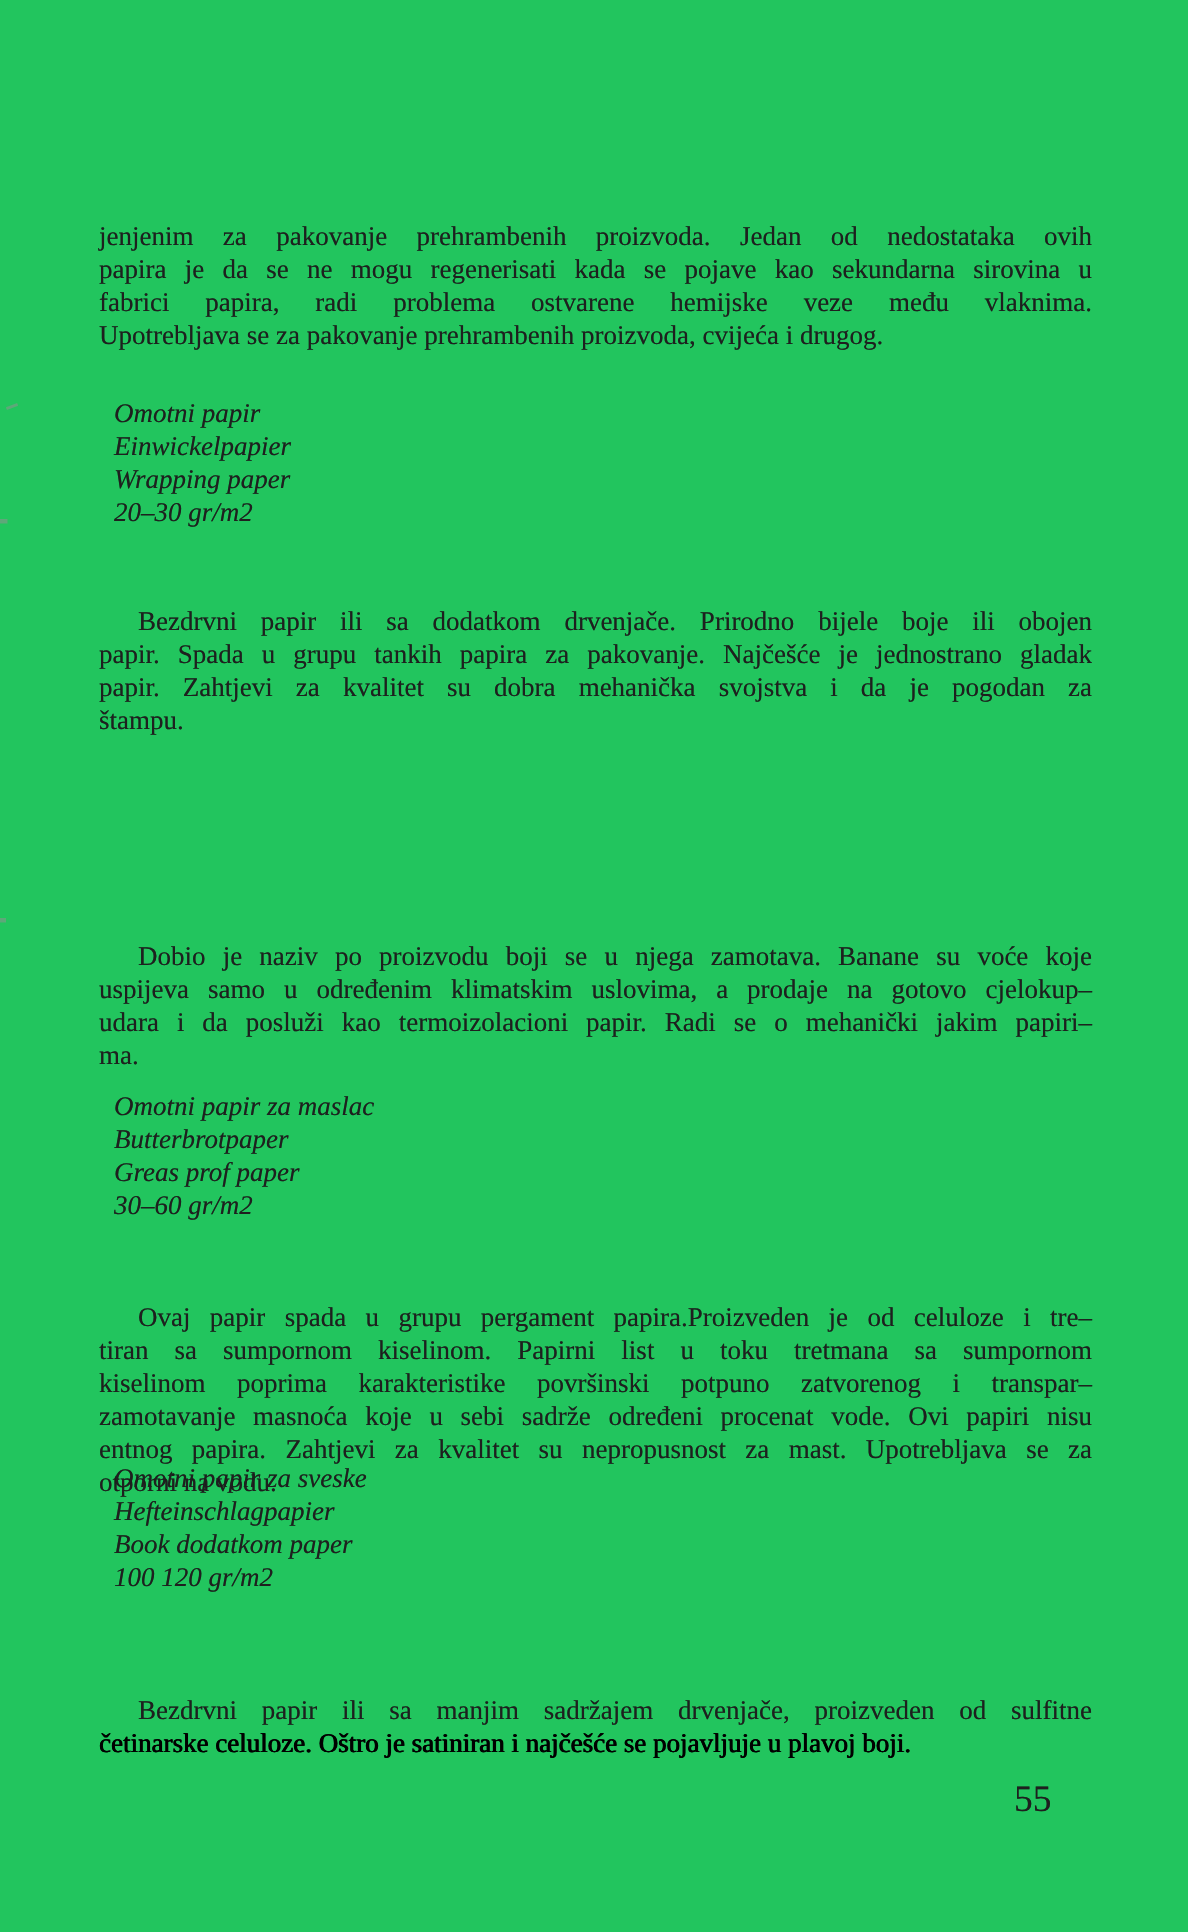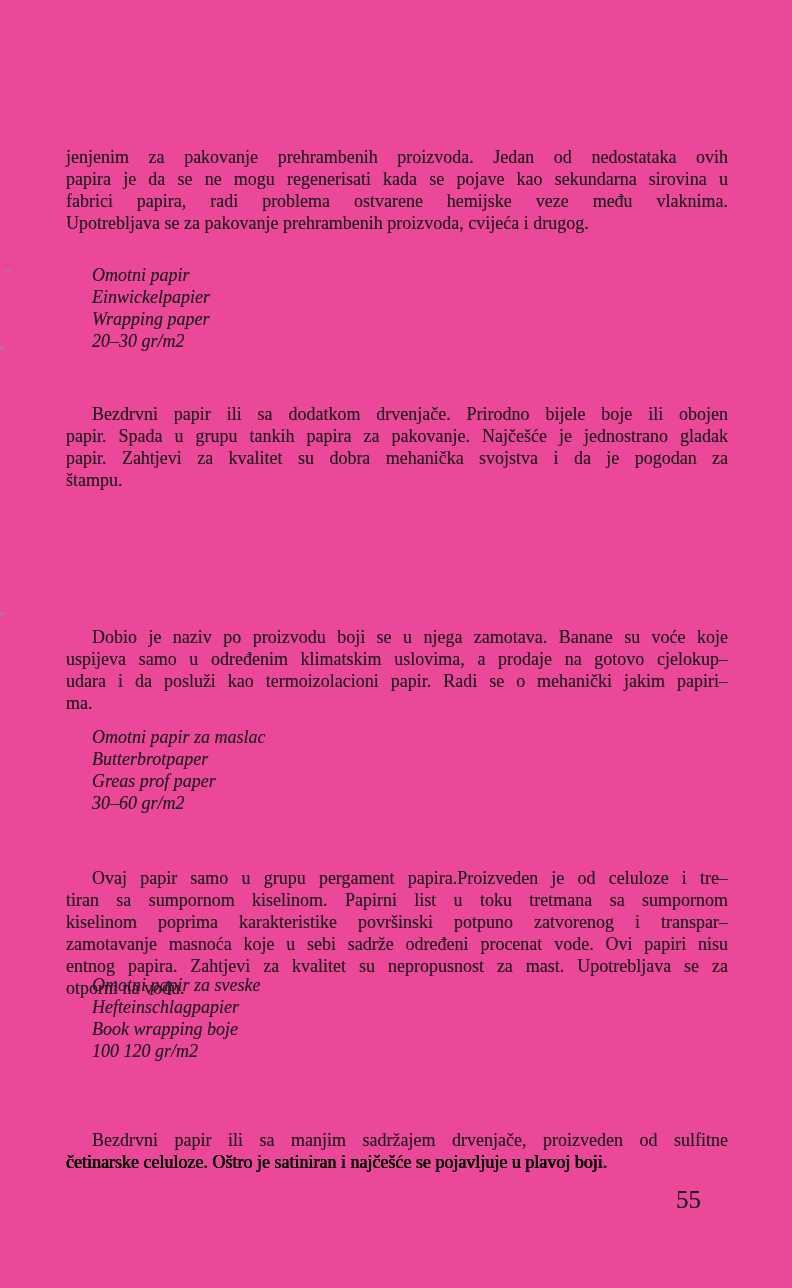--- a/index.html
+++ b/index.html
@@ -4,21 +4,21 @@
 <style>
   html, body {
     margin: 0;
     padding: 0;
     background: #ffffff;
   }
   .page {
     position: relative;
     width: 792px;
     height: 1288px;
-    background: #ec4899;
+    background: #22c55e;
     font-family: "Liberation Serif", "DejaVu Serif", serif;
     color: #1f1f1f;
     overflow: hidden;
   }
   .block {
     position: absolute;
     left: 66px;
     width: 662px;
     font-size: 18px;
     line-height: 22px;
@@ -29,21 +29,21 @@
     text-shadow: 0 0 0.3px rgba(0,0,0,0.45);
   }
   .line.last { text-align-last: left; }
   .line.indent { text-indent: 26px; margin-top: 35px; }
   .line.dark {
     color: #000;
     text-shadow: 0.4px 0 0 #000, -0.2px 0 0 #000;
   }
   .heading .hline {
     font-style: italic;
-    margin-left: 26px;
+    margin-left: 10px;
     line-height: 22px;
     text-shadow: 0 0 0.3px rgba(0,0,0,0.45);
   }
   .page-number {
     position: absolute;
     top: 1186px;
     left: 676px;
     font-size: 25px;
     text-shadow: 0 0 0.3px rgba(0,0,0,0.45);
   }
@@ -92,32 +92,32 @@
     <div class="line last">ma.</div>
   </div>
 
   <div class="block heading" style="top:726px">
     <div class="hline">Omotni papir za maslac</div>
     <div class="hline">Butterbrotpaper</div>
     <div class="hline">Greas prof paper</div>
     <div class="hline">30–60 gr/m2</div>
   </div>
   <div class="block" style="top:832px">
-    <div class="line indent">Ovaj papir samo u grupu pergament papira.Proizveden je od celuloze i tre–</div>
+    <div class="line indent">Ovaj papir spada u grupu pergament papira.Proizveden je od celuloze i tre–</div>
     <div class="line">tiran sa sumpornom kiselinom. Papirni list u toku tretmana sa sumpornom</div>
     <div class="line">kiselinom poprima karakteristike površinski potpuno zatvorenog i transpar–</div>
     <div class="line">zamotavanje masnoća koje u sebi sadrže određeni procenat vode. Ovi papiri nisu</div>
     <div class="line">entnog papira. Zahtjevi za kvalitet su nepropusnost za mast. Upotrebljava se za</div>
     <div class="line last">otporni na vodu.</div>
   </div>
 
   <div class="block heading" style="top:974px">
     <div class="hline">Omotni papir za sveske</div>
     <div class="hline">Hefteinschlagpapier</div>
-    <div class="hline">Book wrapping boje</div>
+    <div class="hline">Book dodatkom paper</div>
     <div class="hline">100 120 gr/m2</div>
   </div>
   <div class="block" style="top:1094px">
     <div class="line indent">Bezdrvni papir ili sa manjim sadržajem drvenjače, proizveden od sulfitne</div>
     <div class="line last dark">četinarske celuloze. Oštro je satiniran i najčešće se pojavljuje u plavoj boji.</div>
   </div>
 
   <div class="page-number">55</div>
 
 </div>

